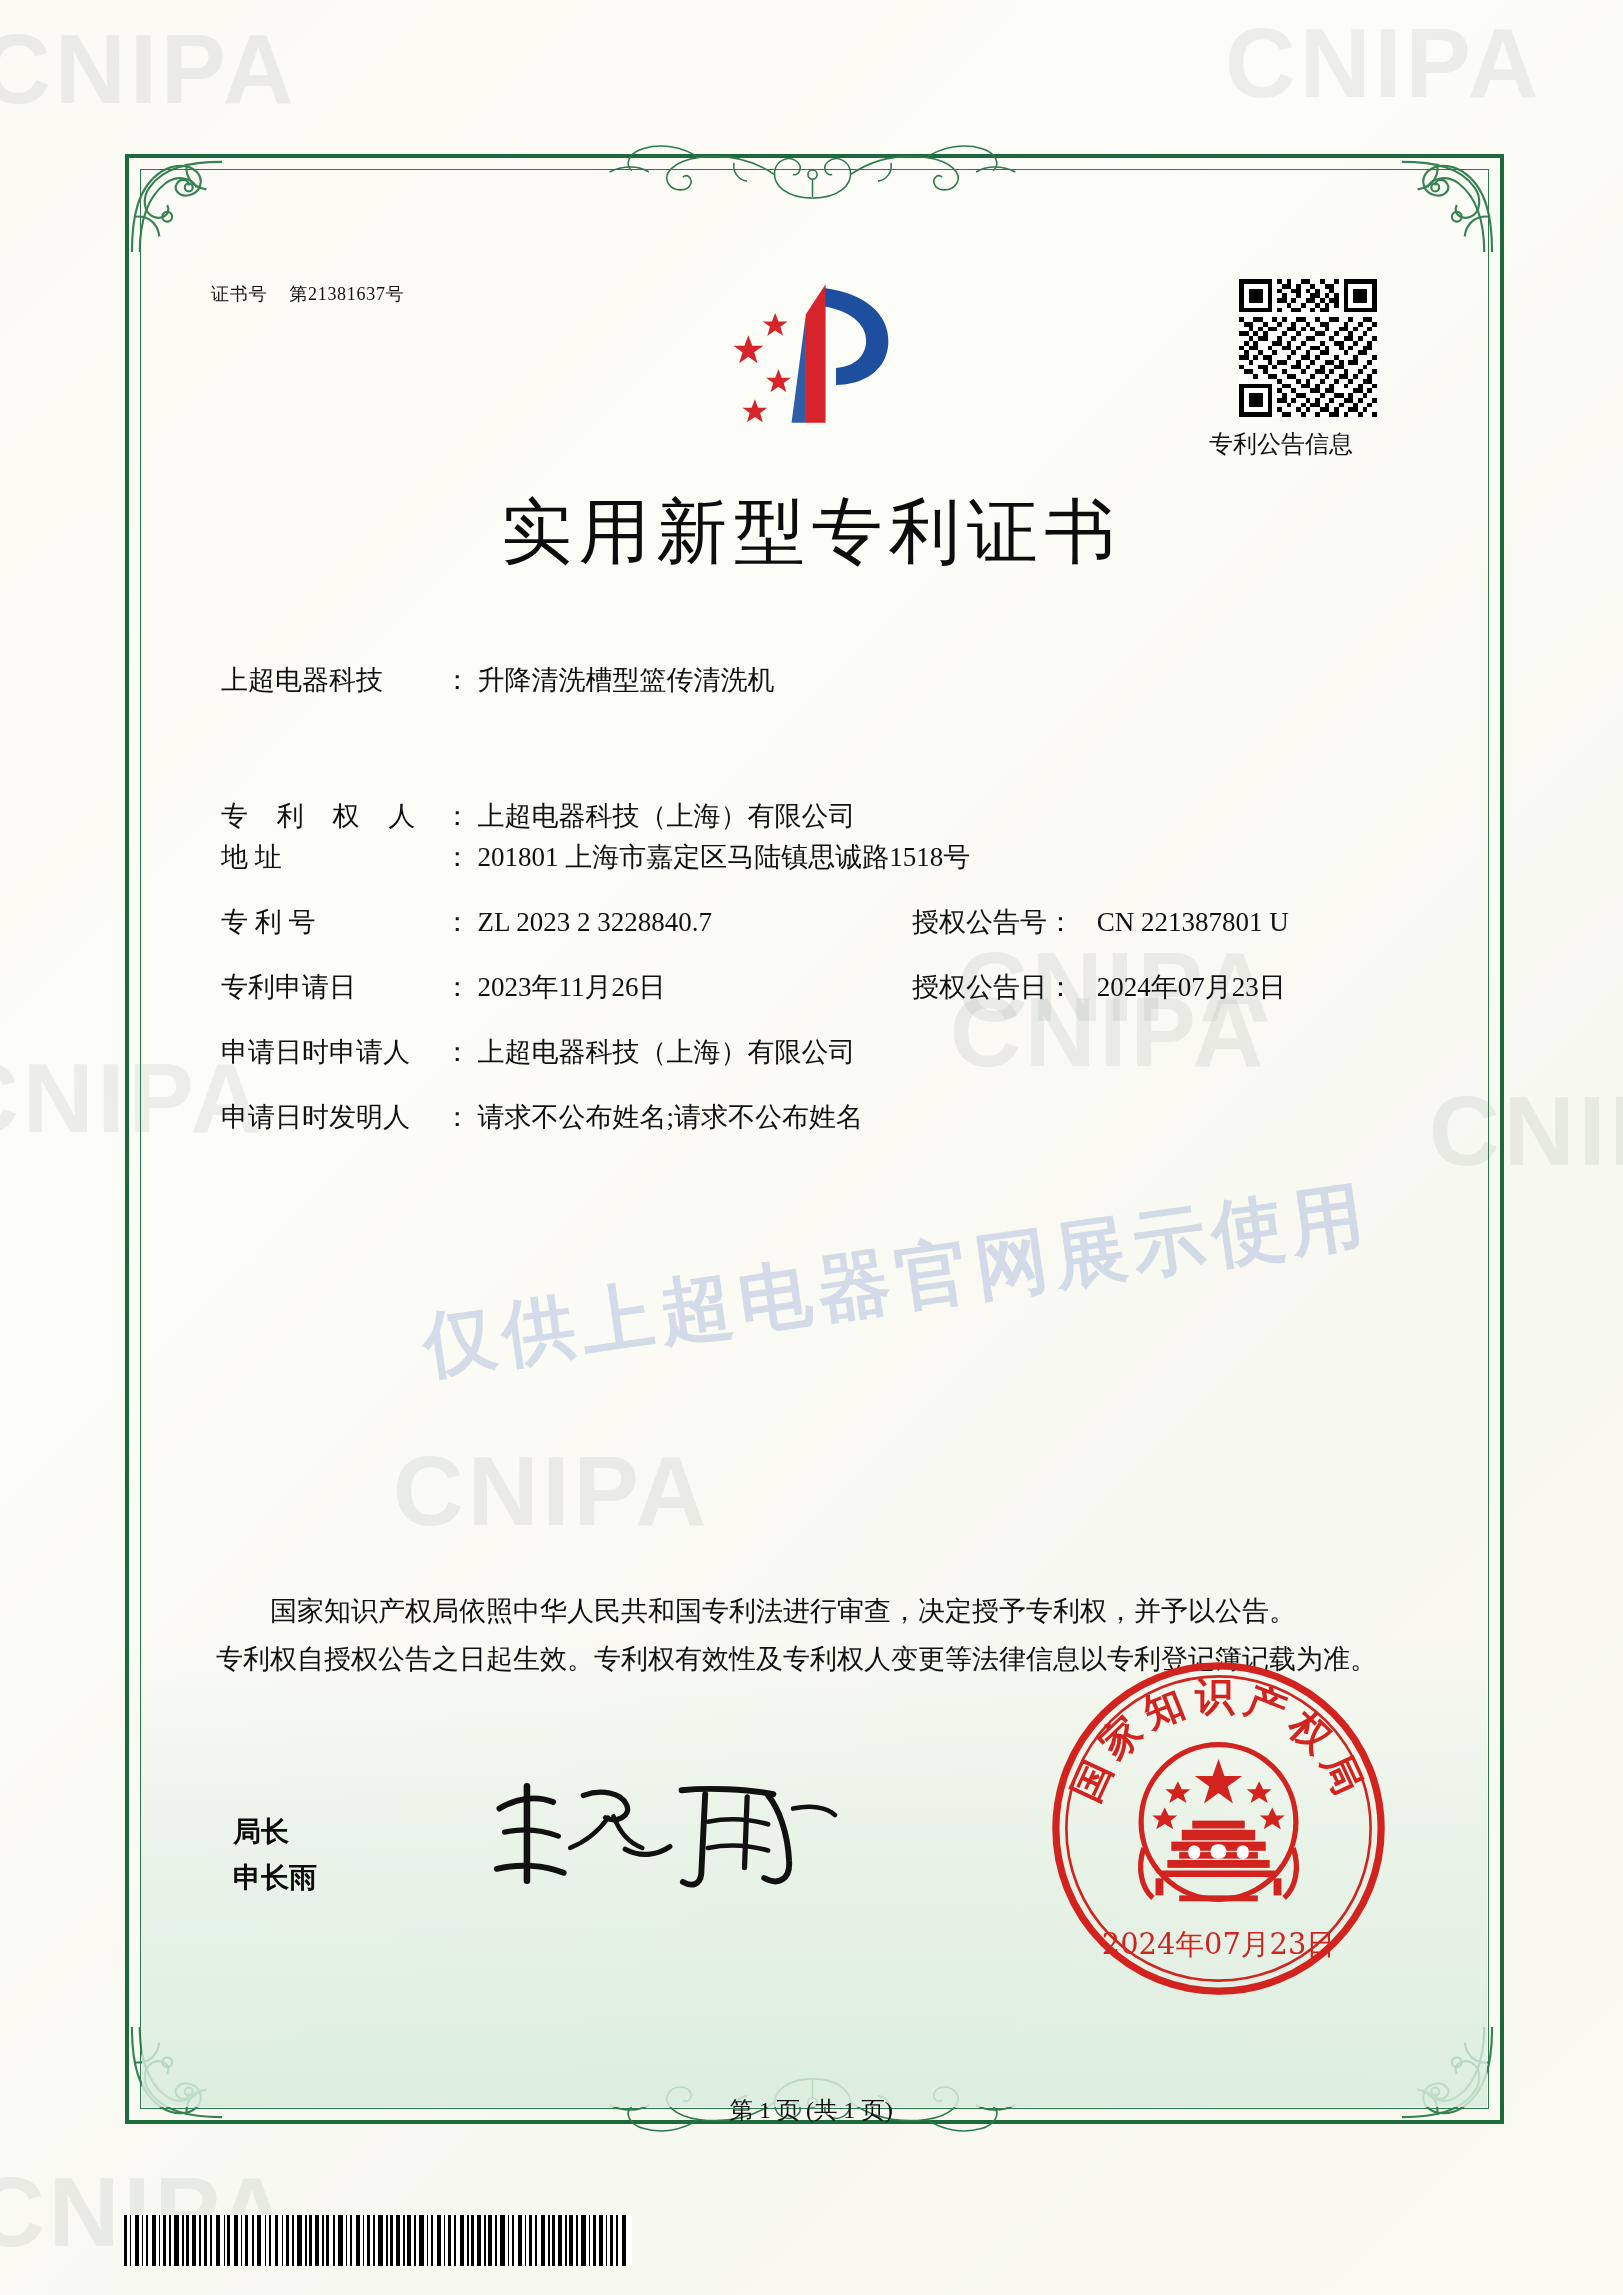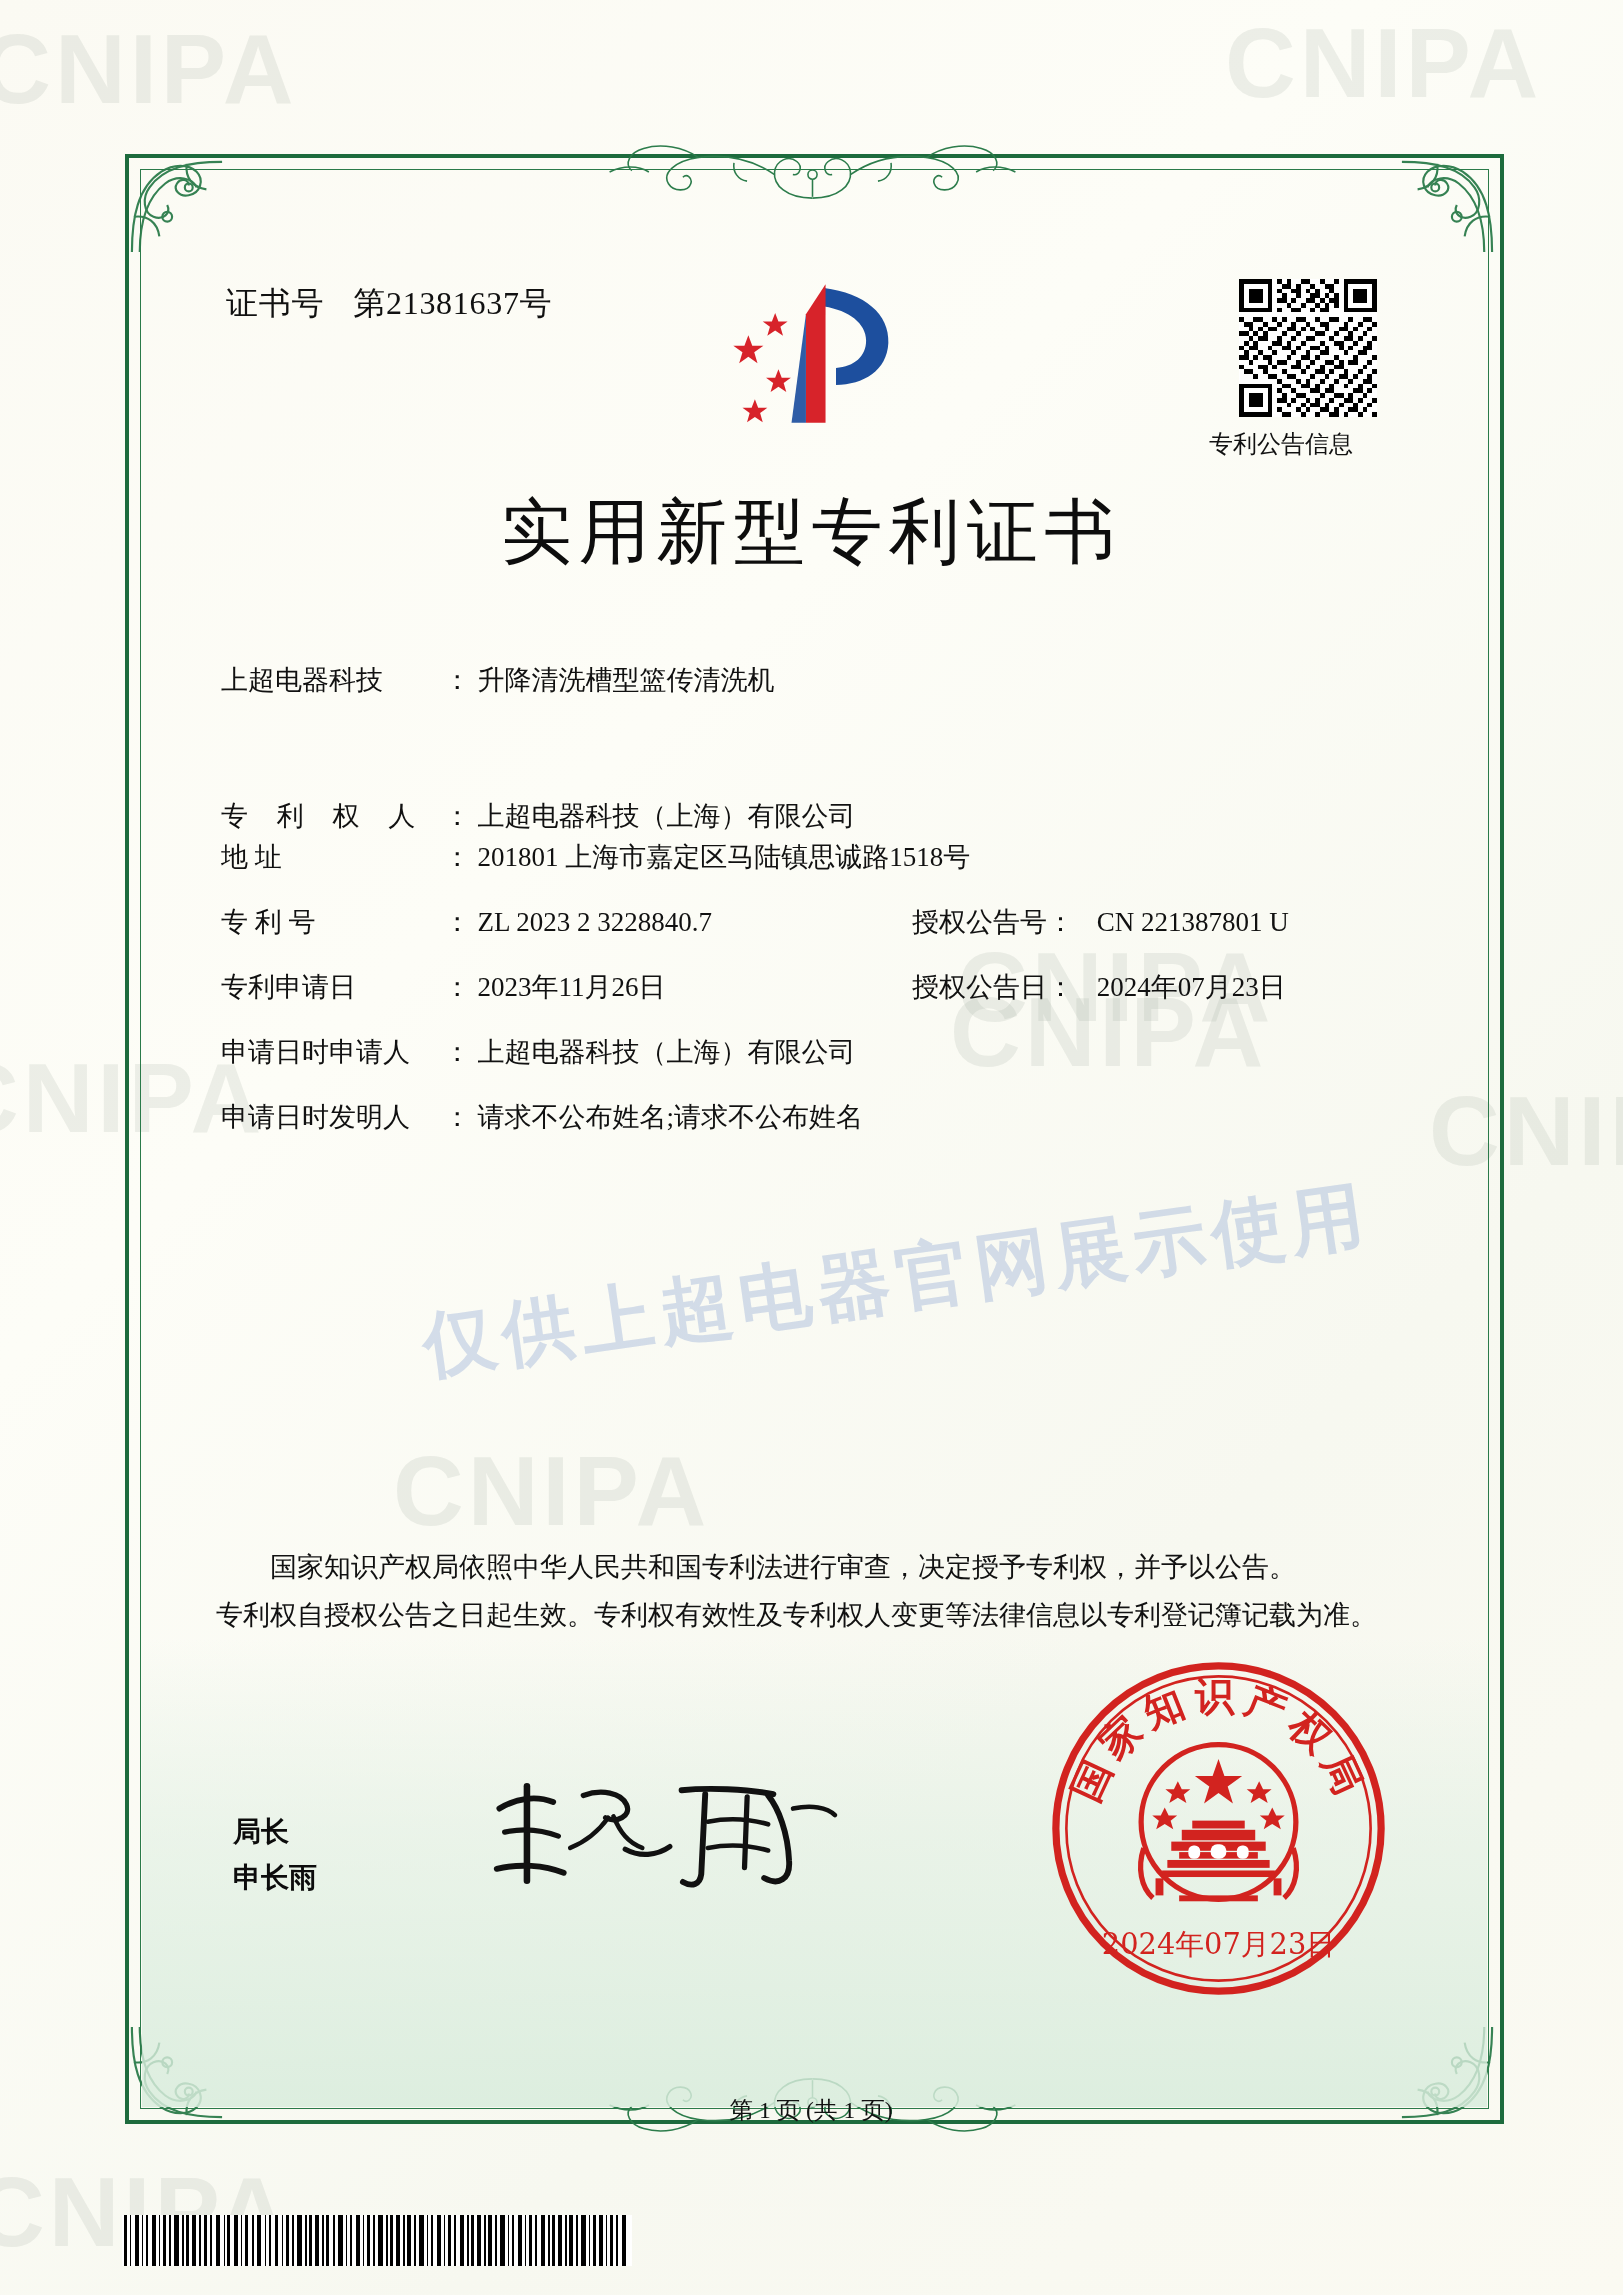--- a/index.html
+++ b/index.html
@@ -104,24 +104,23 @@
     left: 142px; top: 1638px;
     width: 1345px; height: 469px;
     background: linear-gradient(to bottom, rgba(226,240,228,0) 0%, rgba(223,239,226,0.55) 40%, rgba(216,236,220,0.85) 100%);
     pointer-events: none;
   }
 
   
   .cert-no {
     position: absolute;
     left: 211px; top: 282px;
-    font-size: 32px;
+    font-size: 18px;
     color: #111;
     letter-spacing: 0.7px;
-    margin-left: 15px;
   }
 
   .logo {
     position: absolute;
     left: 714px; top: 275px;
     width: 210px; height: 157px;
   }
   .logo svg { width: 100%; height: 100%; display:block; }
 
   .qr-box {
@@ -177,21 +176,21 @@
     left: 691px;
     top: 0;
   }
 
   .row-tall { height: 84px; }
 
   
   .statement {
     position: absolute;
     left: 216px;
-    top: 1543px;
+    top: 1587px;
     width: 1193px;
     font-size: 27px;
     line-height: 48px;
     color: #111;
     text-align: justify;
   }
   .statement .indent { text-indent: 54px; display:block; }
 
   
   .sig-label {

